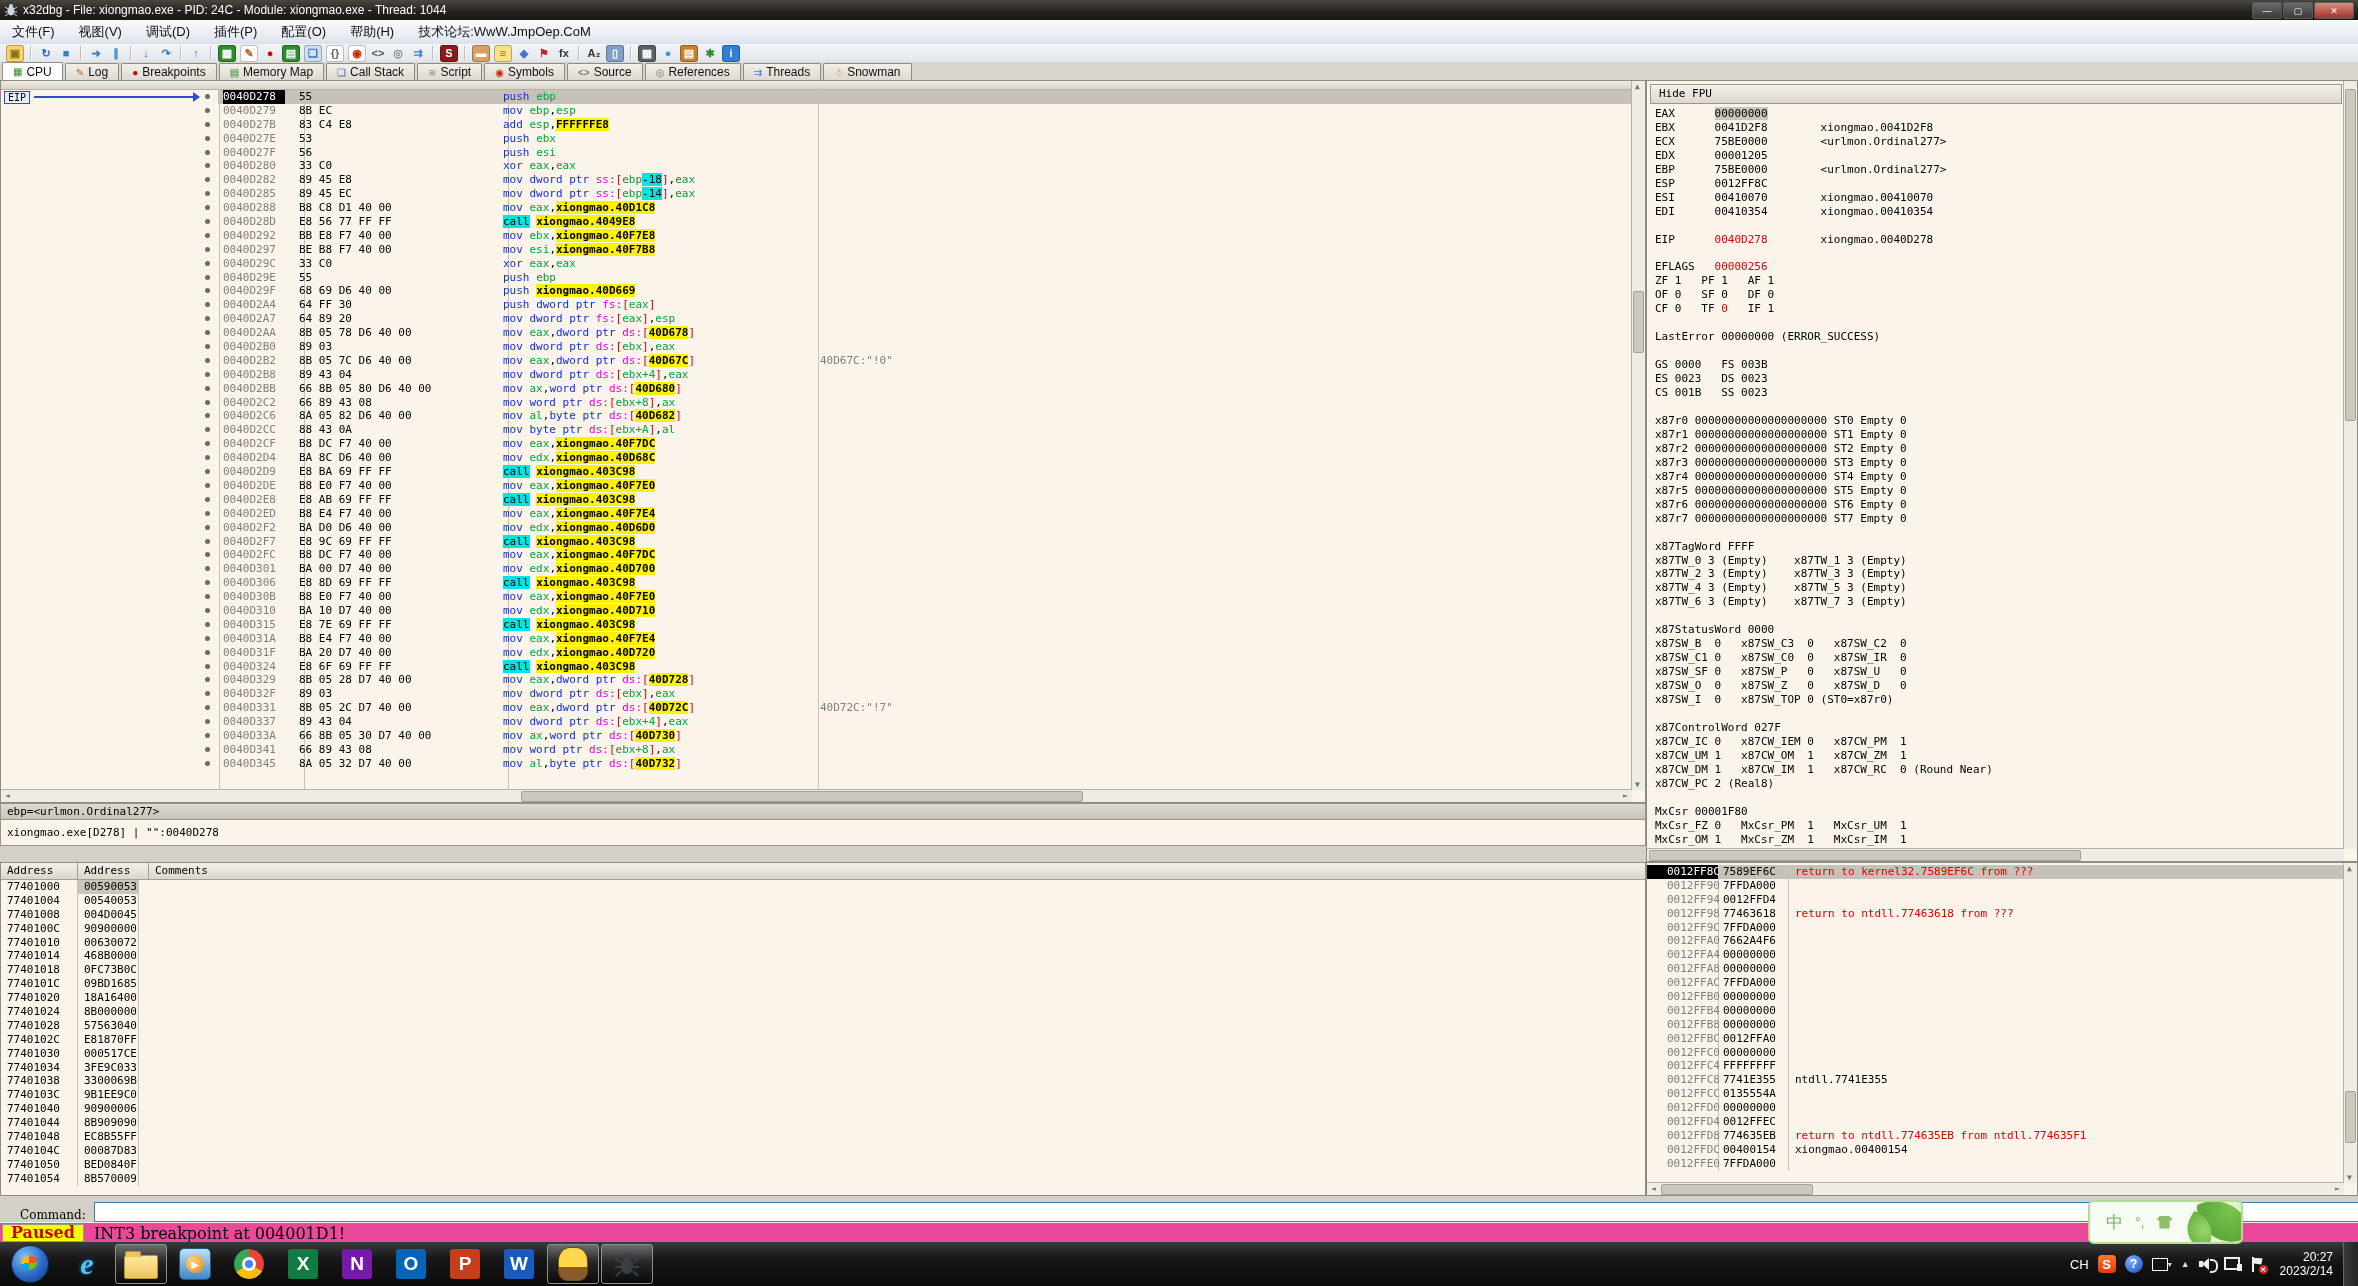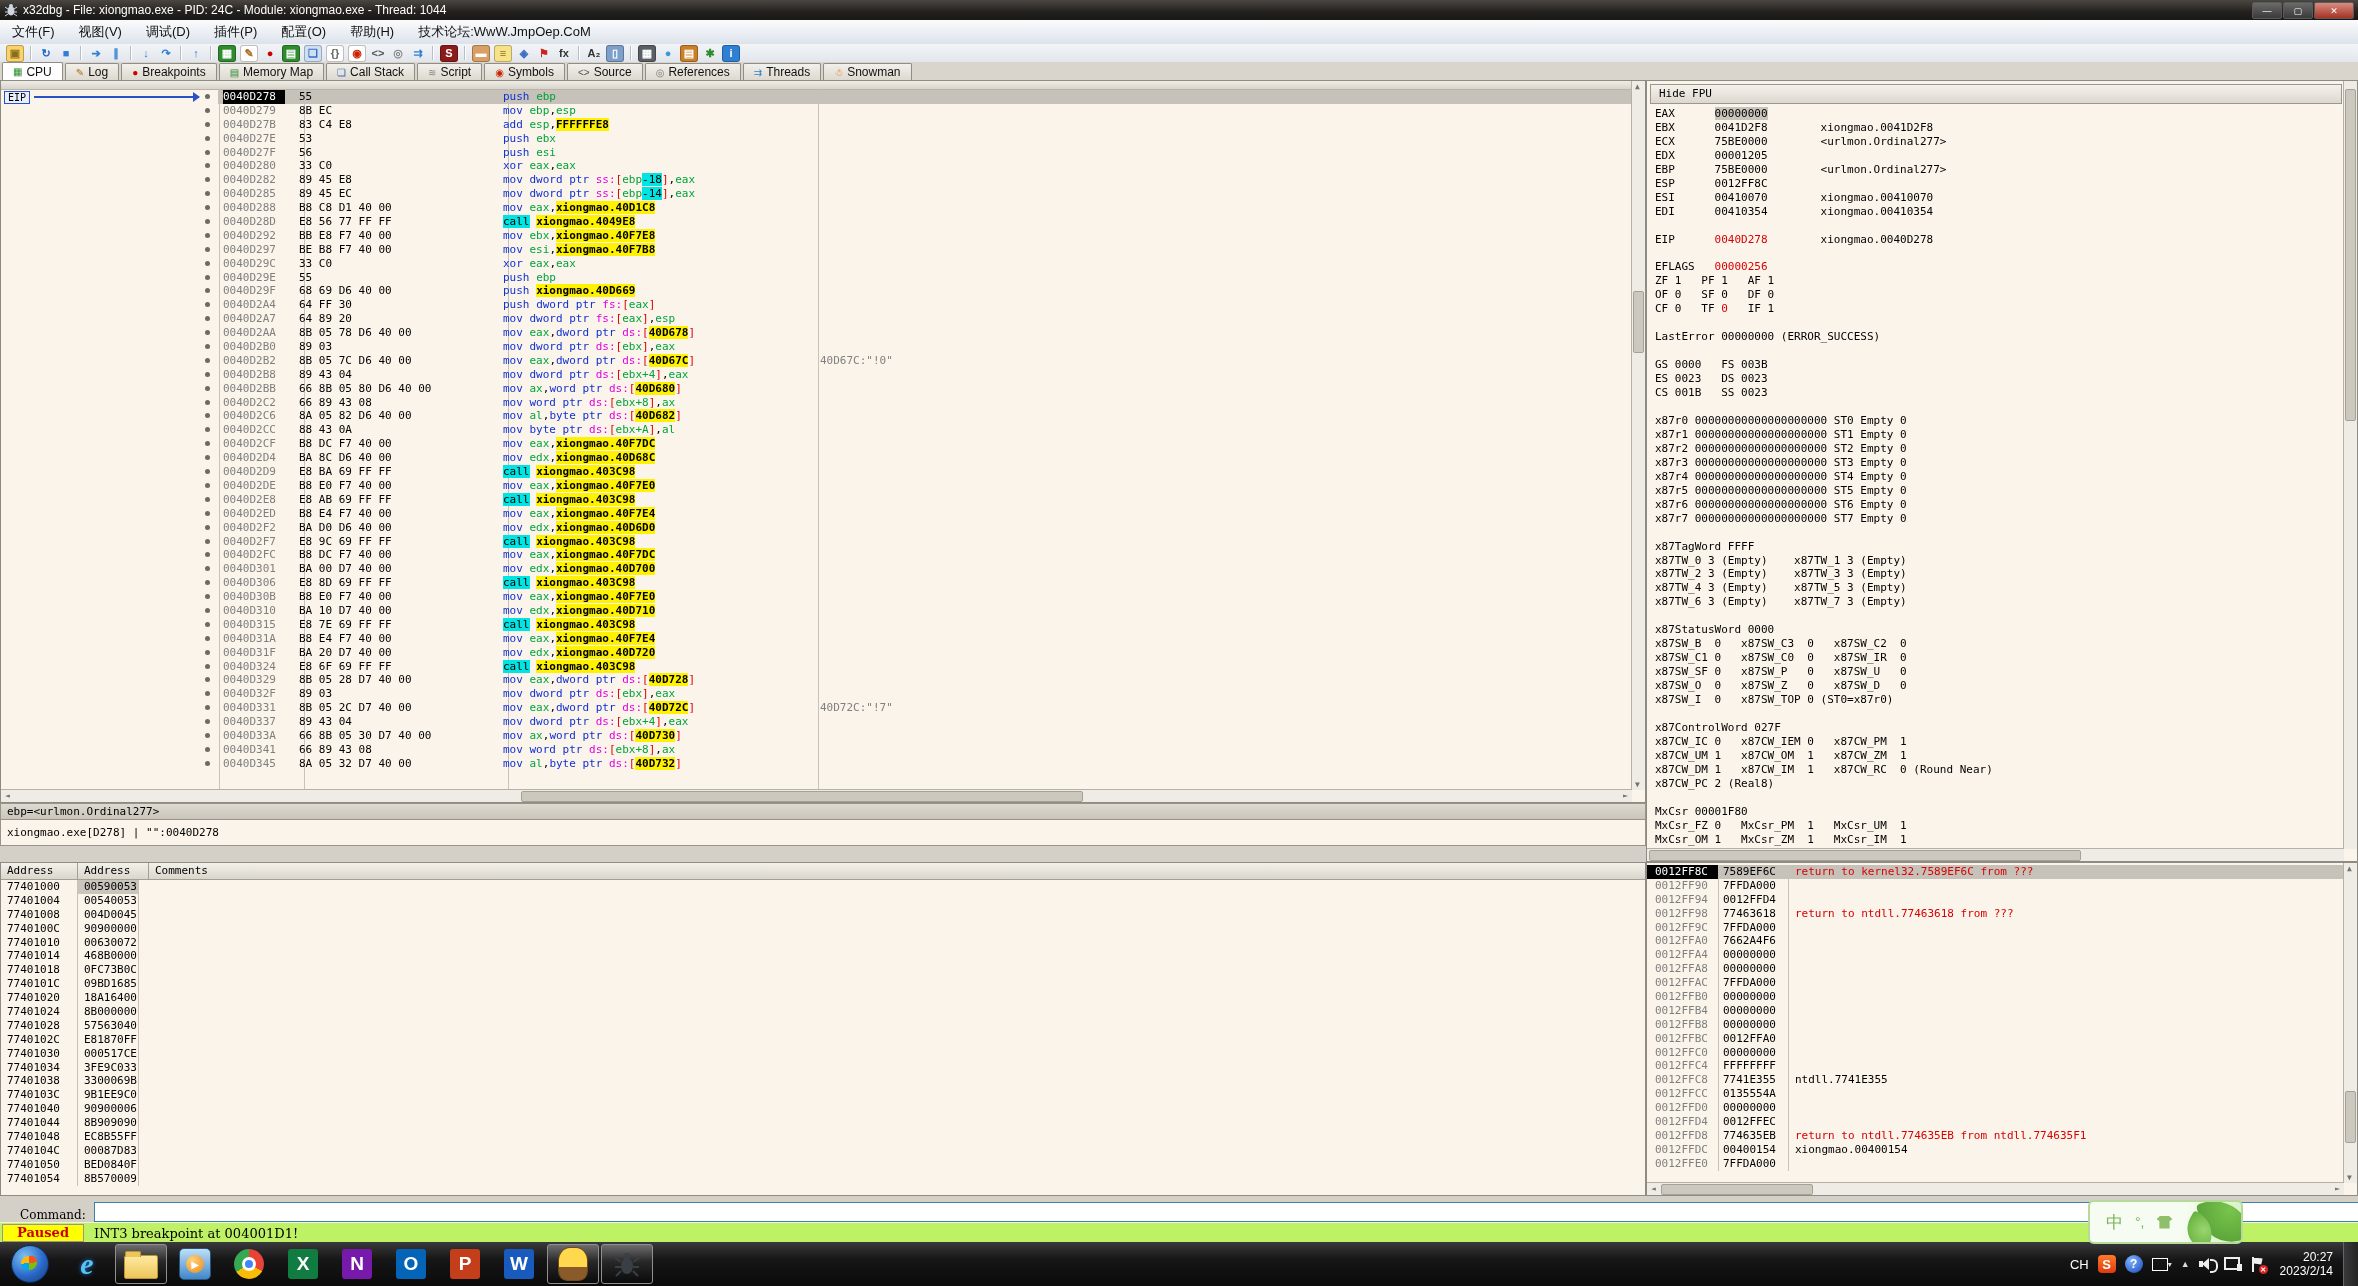--- a/index.html
+++ b/index.html
@@ -107,35 +107,35 @@
   .du1{width:77px;border-right:1px solid #c8c3b8;}
   .du2{width:61px;border-right:1px solid #c8c3b8;}
   .du2.selv{background:#C9C5BD;}
   
   #stack{left:1646px;top:862px;width:712px;height:334px;background:#FAF4EA;
     border:1px solid #8e8b85;box-sizing:border-box;overflow:hidden;
     font-family:"DejaVu Sans Mono",monospace;font-size:11px;}
   #stackrows{position:absolute;left:0;top:2px;right:14px;bottom:14px;overflow:hidden;}
   .strow{display:flex;height:13.9px;line-height:13.9px;white-space:pre;}
   .strow.sel{background:#C6C2BA;}
-  .st-a{width:72px;color:#7f7f7f;padding-left:8px;box-sizing:border-box;
+  .st-a{width:72px;color:#7f7f7f;padding-left:20px;box-sizing:border-box;
     border-right:1px solid #c8c3b8;}
   .strow.sel .st-a{background:#000;color:#fff;}
   .st-v{width:70px;padding-left:4px;box-sizing:border-box;border-right:1px solid #c8c3b8;}
   .st-c{padding-left:6px;}
   .st-c.red{color:#D80000;}
   
   #cmdbar{left:0;top:1196px;width:2358px;height:26px;background:#D4D0C8;
     display:flex;align-items:flex-end;margin-left:16px;}
   #cmdlabel{font-family:"DejaVu Serif","Liberation Serif",serif;font-size:12px;
     padding:0 8px 0 4px;color:#000;}
   #cmdinput{width:2268px;height:18px;border:1px solid #3C7FB1;background:#fff;
     font-size:12px;padding:0 3px;}
-  #statusbar{left:0;top:1222px;width:2358px;height:20px;background:#bef264;
-    border-top:1px solid #f2f0ea;display:flex;align-items:center;font-size:13px;}
+  #statusbar{left:0;top:1222px;width:2358px;height:20px;background:#ec4899;
+    border-top:1px solid #f2f0ea;display:flex;align-items:center;font-size:16px;}
   #pausedbadge{margin-left:2px;width:80px;height:16px;background:#FFFF00;
     color:#CC0000;font-weight:bold;text-align:center;line-height:16px;
     border:1px solid #9a968e;font-family:"DejaVu Serif",serif;}
   #statusmsg{margin-left:10px;color:#000;font-family:"DejaVu Serif",serif;}
   
   #taskbar{left:0;top:1242px;width:2358px;height:44px;
     background:linear-gradient(#3a3a3c,#161617 40%,#0a0a0b);display:flex;align-items:center;}
   .tb-btn{width:52px;height:40px;margin:0 1px;border-radius:3px;display:flex;
     align-items:center;justify-content:center;}
   .tb-btn.active{border:1px solid #8f8f8f;background:linear-gradient(rgba(255,255,255,.28),rgba(255,255,255,.08) 45%,rgba(0,0,0,.15));box-sizing:border-box;}

